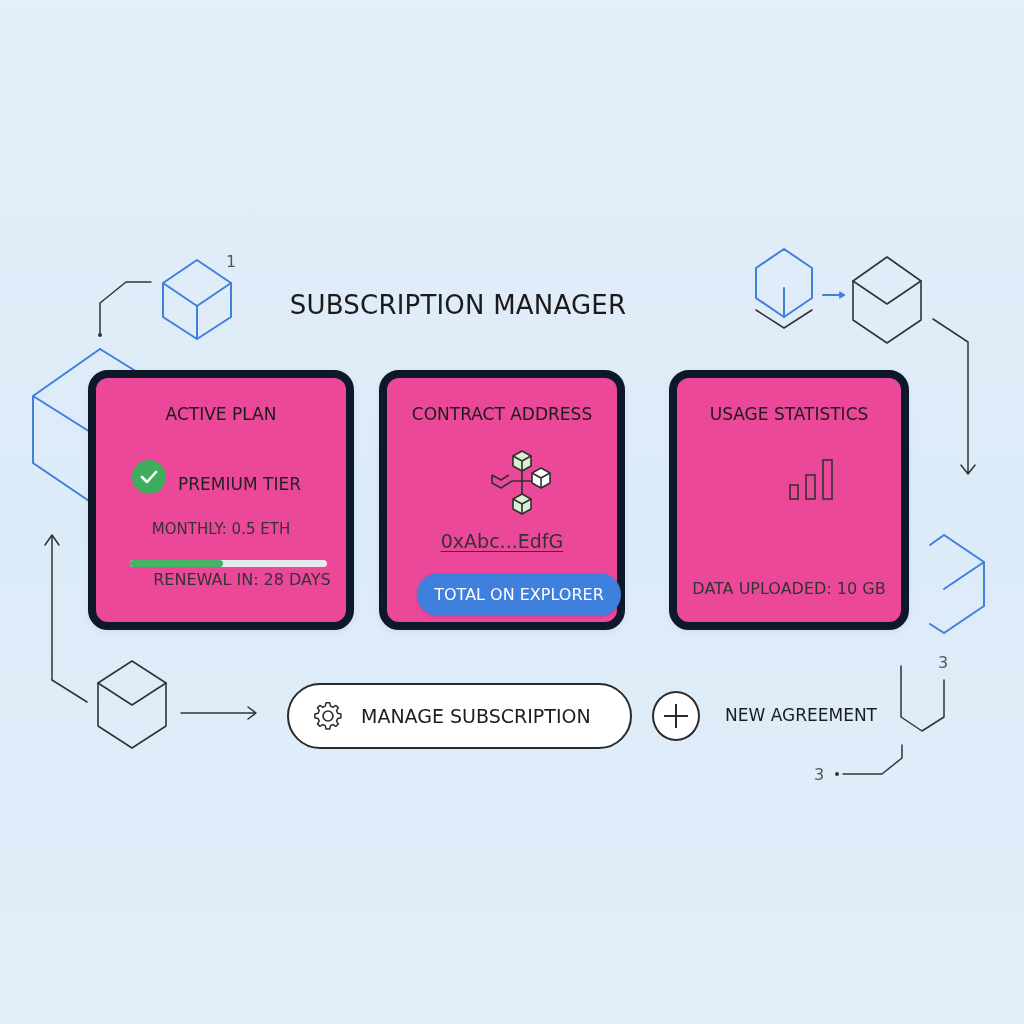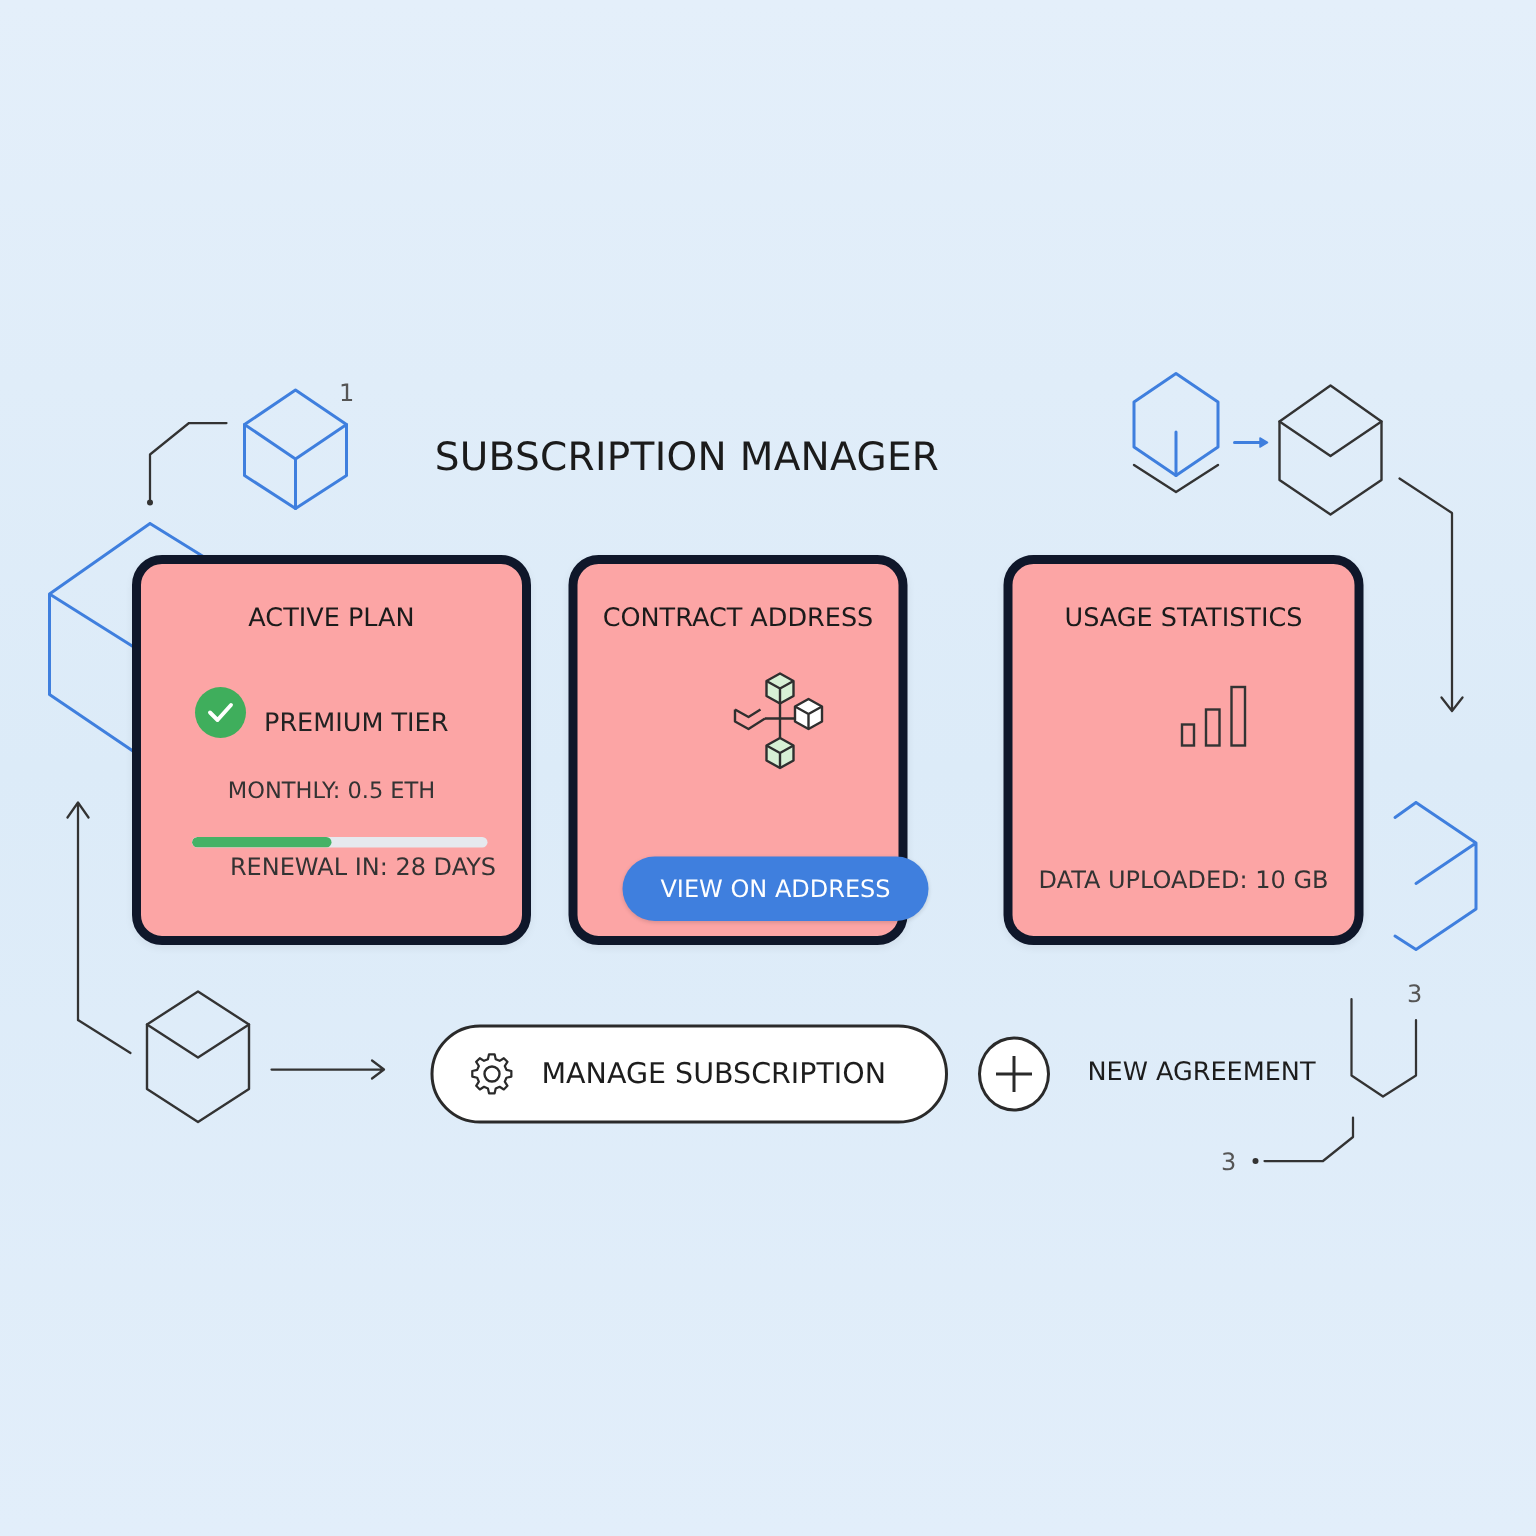--- a/index.html
+++ b/index.html
@@ -7,27 +7,27 @@
       width:1024px; height:1024px; position:relative; overflow:hidden;
       background: linear-gradient(180deg, #e4effa 0%, #dcebf8 50%, #e2eefa 100%);
       font-family: "DejaVu Sans", sans-serif; color:#222;
     }
     .deco { position:absolute; left:0; top:0; width:1024px; height:1024px; pointer-events:none; }
     .title {
       position:absolute; left:0; width:916px; top:290px; text-align:center;
       font-size:26px; letter-spacing:0.2px; color:#1b1b1b;
     }
     .card {
-      position:absolute; top:370px; height:260px; background:#fca5a5;
-      border:6px solid #0f172a; border-radius:20px; box-sizing:border-box;
+      position:absolute; top:370px; height:260px; background:#ec4899;
+      border:8px solid #0f172a; border-radius:20px; box-sizing:border-box;
       box-shadow: 0 2px 6px rgba(0,0,0,0.06);
     }
     .card-title { position:absolute; left:0; right:0; top:26px; text-align:center; font-size:17px; color:#1b1b1b; }
     .c1 { left:88px; width:266px; }
-    .c2 { left:379px; width:226px; }
+    .c2 { left:379px; width:246px; }
     .c3 { left:669px; width:240px; }
     .tier { position:absolute; left:36px; top:82px; display:flex; align-items:flex-end; gap:12px; }
     .check { width:34px; height:34px; border-radius:50%; background:#3fae5c; display:flex; align-items:center; justify-content:center; }
     .tier-label { font-size:17px; color:#222; }
     .line-text { position:absolute; left:0; right:0; text-align:center; font-size:15px; color:#333; }
     .progress { position:absolute; left:34px; width:197px; top:182px; height:7px; border-radius:4px; background:#e6e9ee; overflow:hidden; }
     .progress-fill { height:100%; background:#45b266; border-radius:4px; }
     .addr { position:absolute; left:0; right:0; top:152px; text-align:center; font-size:19px; color:#333; text-decoration:underline; text-underline-offset:3px; }
     .explorer-btn {
       position:absolute; left:30px; top:195px; width:204px; height:43px; border-radius:22px;
@@ -129,21 +129,22 @@
       <path d="M33 3 L42 8 L42 18 L33 23 L24 18 L24 8 Z" fill="#d7f0d5"></path>
       <path d="M24 8 L33 13 L42 8 M33 13 L33 23"></path>
       <path d="M52 20 L61 25 L61 35 L52 40 L43 35 L43 25 Z" fill="#fff"></path>
       <path d="M43 25 L52 30 L61 25 M52 30 L52 40"></path>
       <path d="M33 46 L42 51 L42 61 L33 66 L24 61 L24 51 Z" fill="#d7f0d5"></path>
       <path d="M24 51 L33 56 L42 51 M33 56 L33 66"></path>
       <path d="M33 23 L33 46 M23 33 L43 33"></path>
       <path d="M3 27 L3 35 L12 40 L23 33 M3 27 L12 32 L20 27"></path>
     </g>
   </svg>
-  <div class="explorer-btn">VIEW ON ADDRESS</div>
+  <div class="addr">0xAbc...EdfG</div>
+  <div class="explorer-btn">TOTAL ON EXPLORER</div>
 </div>
 
 <div class="card c3">
   <div class="card-title">USAGE STATISTICS</div>
   <svg style="position:absolute;left:111px;top:80px;" width="48" height="44" viewBox="0 0 48 44">
     <g fill="none" stroke="#333" stroke-width="1.6">
       <rect x="2" y="27" width="8" height="14"></rect>
       <rect x="18" y="17" width="9" height="24"></rect>
       <rect x="35" y="2" width="9" height="39"></rect>
     </g>

